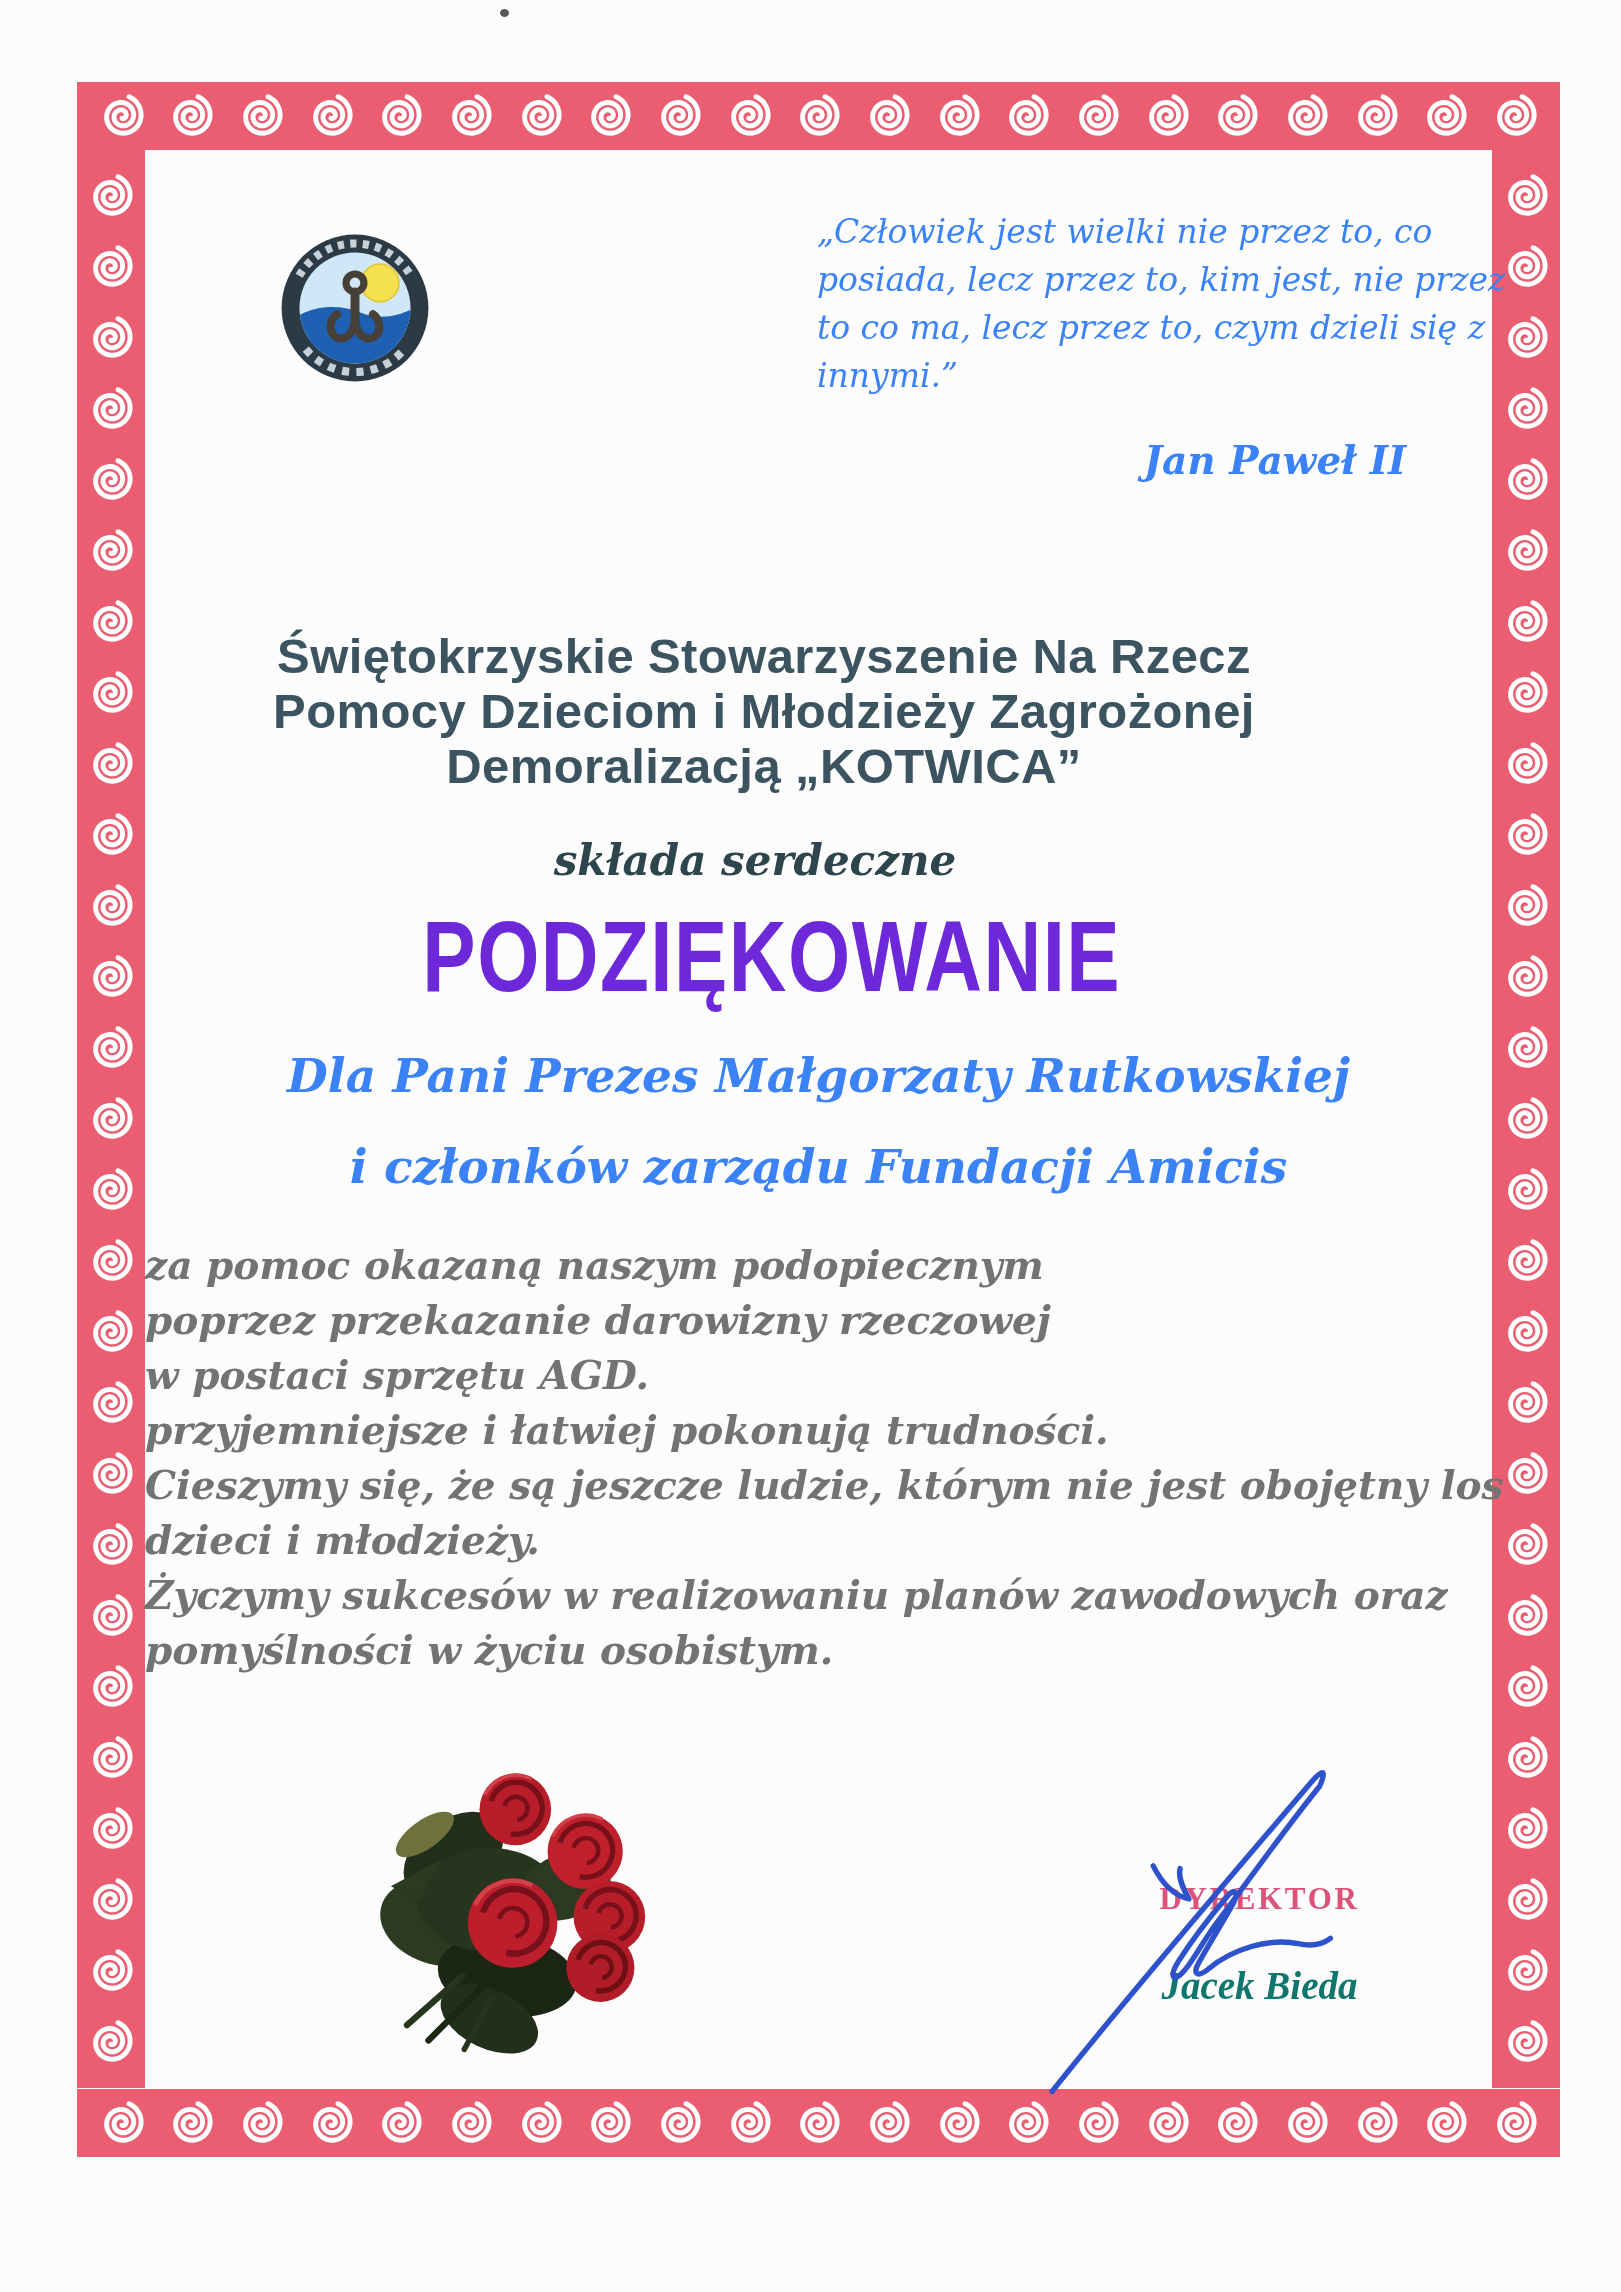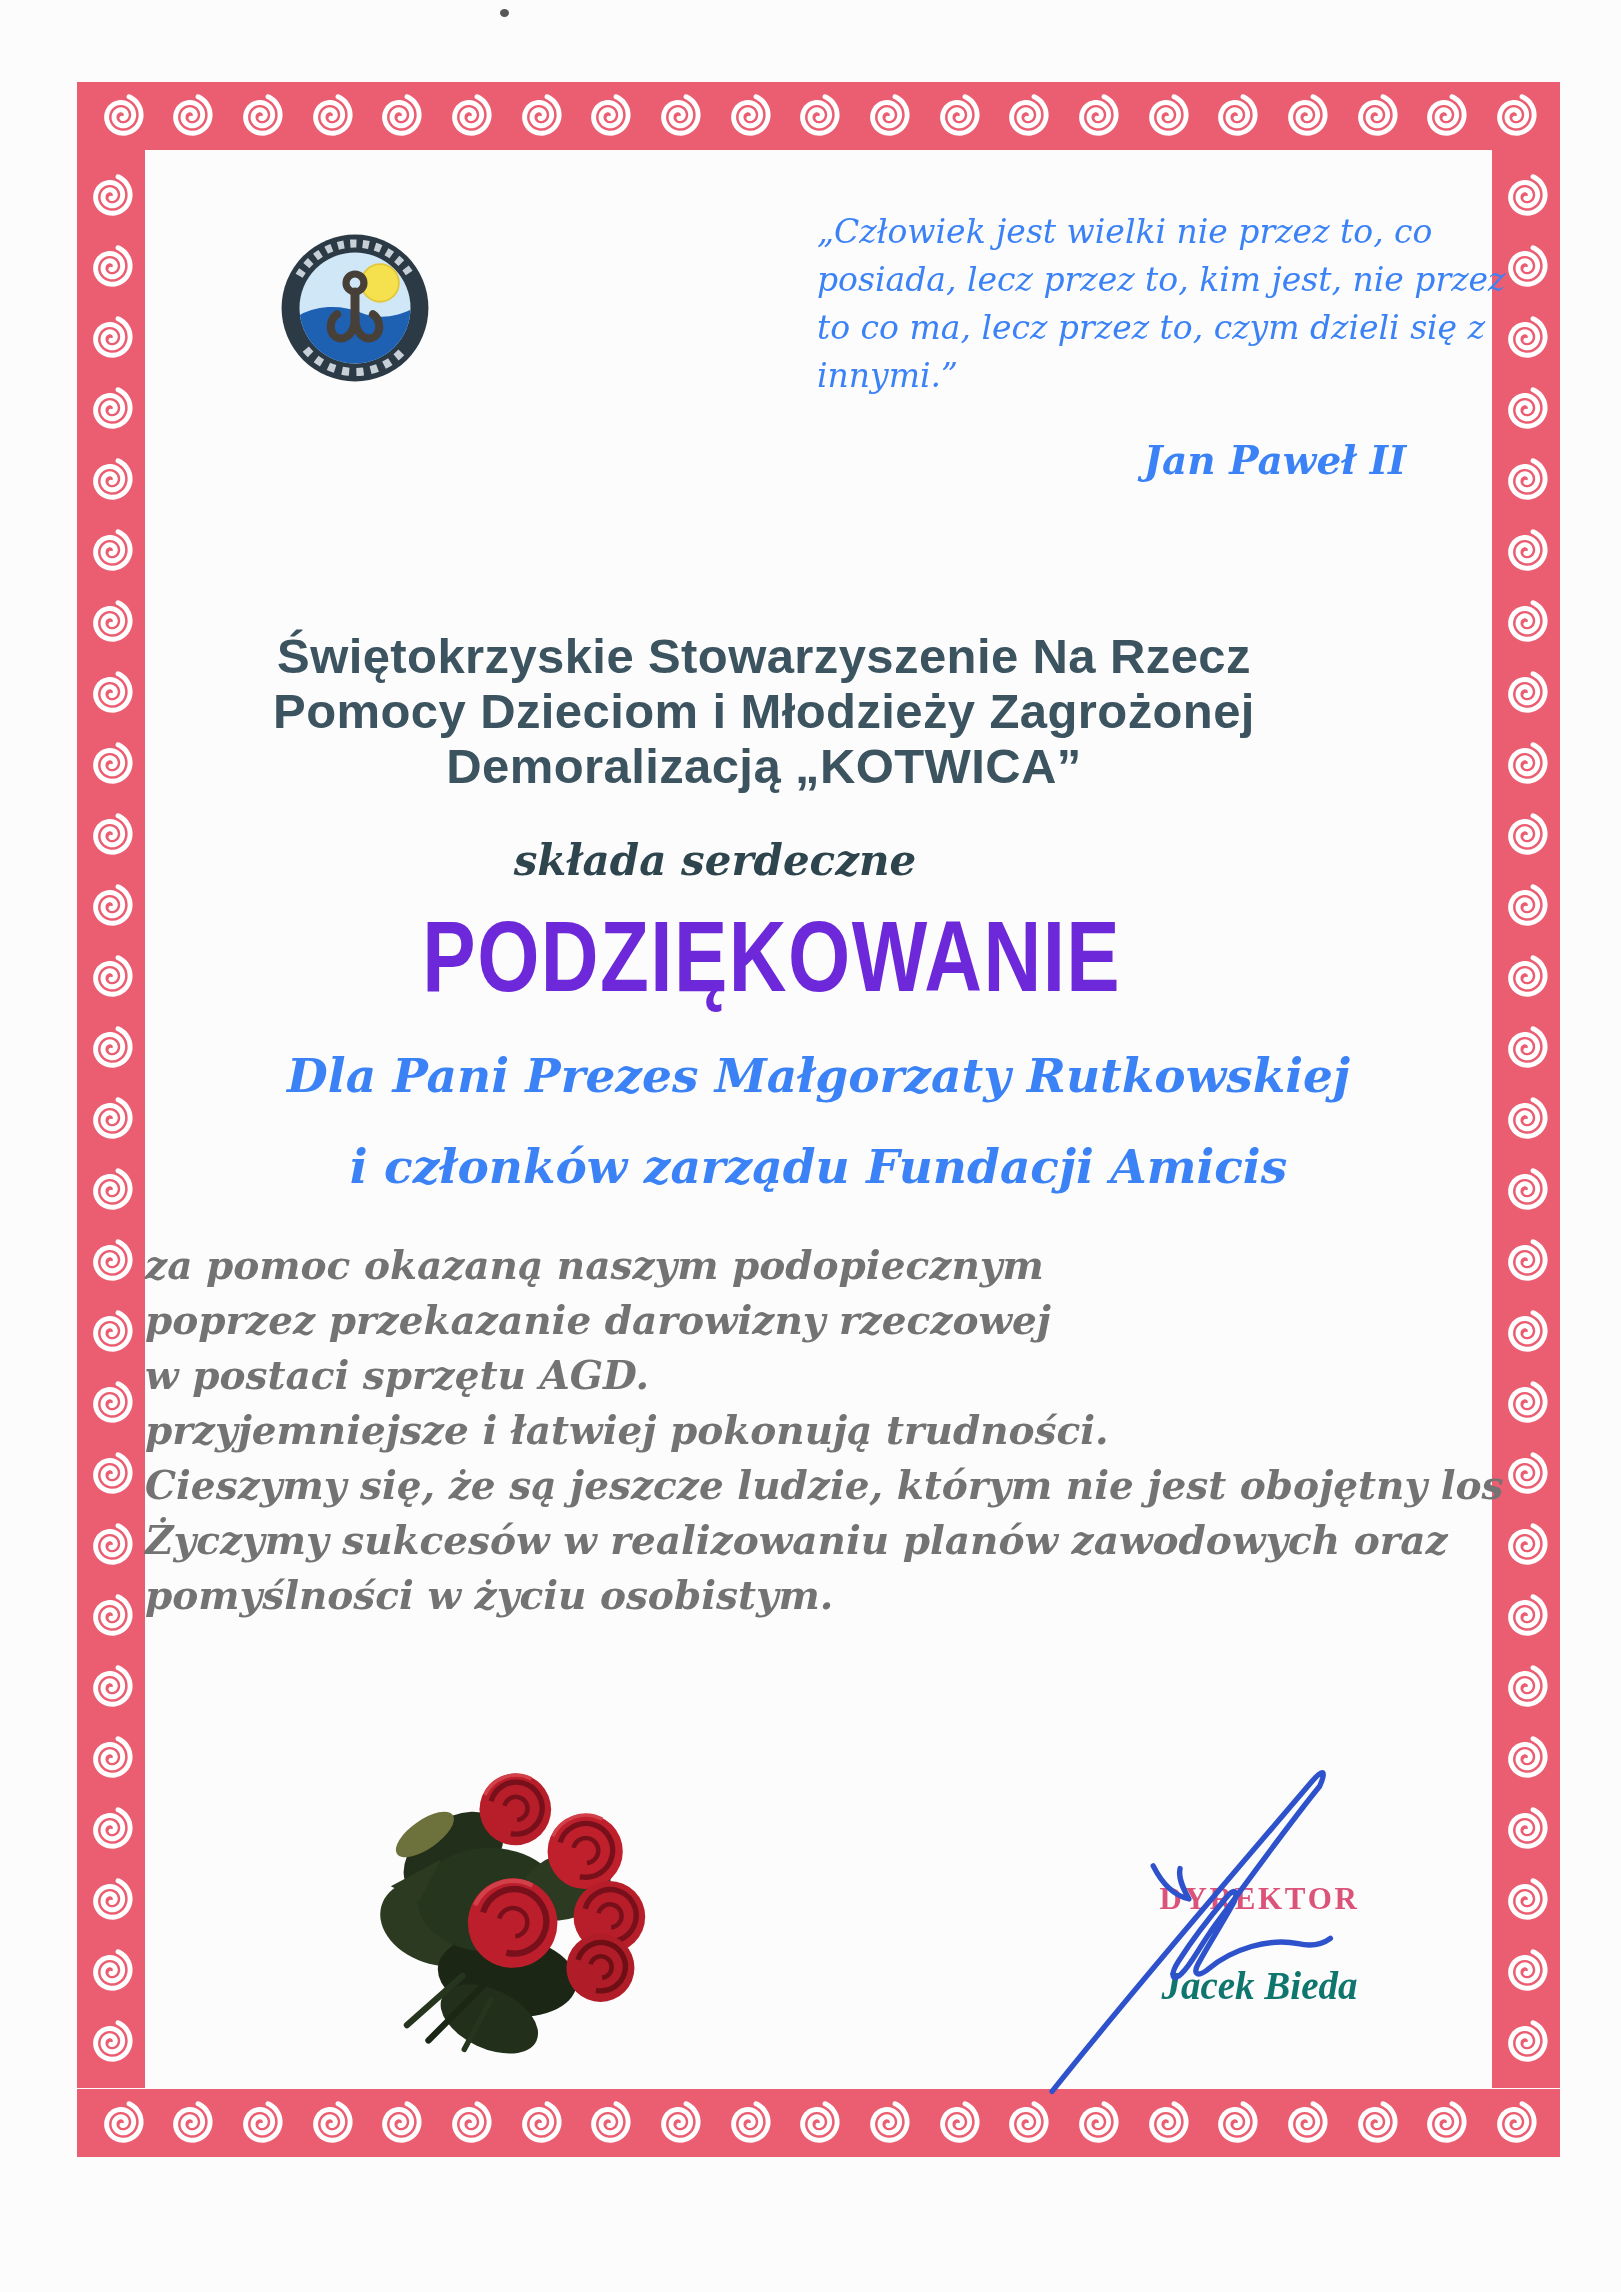--- a/index.html
+++ b/index.html
@@ -43,21 +43,21 @@
     position:absolute;left:145px;top:629px;width:1238px;
     text-align:center;font-weight:bold;
     font-size:49px;line-height:55px;color:#3c5360;
     letter-spacing:0.4px;
   }
   .org-name div{white-space:nowrap;}
   
   .intro{
     position:absolute;left:145px;top:836px;width:1140px;text-align:center;
     font-family:"DejaVu Serif", serif;font-style:italic;font-weight:bold;
-    font-size:42px;color:#2e454e;
+    font-size:42px;color:#2e454e;padding-left:40px;
   }
   .heading{
     position:absolute;left:145px;top:896px;width:1253px;text-align:center;
     font-size:100px;line-height:121px;font-weight:bold;color:#6d28d9;
   }
   .heading .condensed{display:inline-block;transform:scaleX(0.8);transform-origin:center;letter-spacing:1.8px;white-space:nowrap;}
   
   .script-line{
     position:absolute;left:145px;width:1347px;text-align:center;
     font-family:"DejaVu Serif", serif;font-style:italic;font-weight:bold;
@@ -431,20 +431,21 @@
 
   <div class="script-line recipient-1">Dla Pani Prezes Małgorzaty Rutkowskiej</div>
   <div class="script-line recipient-2">i członków zarządu Fundacji Amicis</div>
 
   <div class="body-text">
     <div>za pomoc okazaną naszym podopiecznym</div>
     <div>poprzez przekazanie darowizny rzeczowej</div>
     <div>w postaci sprzętu AGD.</div>
     <div>przyjemniejsze i łatwiej pokonują trudności.</div>
     <div>Cieszymy się, że są jeszcze ludzie, którym nie jest obojętny los</div>
+    <div>dzieci i młodzieży.</div>
     <div>Życzymy sukcesów w realizowaniu planów zawodowych oraz</div>
     <div>pomyślności w życiu osobistym.</div>
   </div>
 
   <svg class="roses" viewBox="0 0 345 355" aria-hidden="true">
     <g>
       <ellipse cx="110" cy="115" rx="62" ry="40" fill="#222f1a" transform="rotate(-35 110 115)"></ellipse>
       <ellipse cx="78" cy="92" rx="38" ry="16" fill="#6d713c" transform="rotate(-35 78 92)"></ellipse>
       <ellipse cx="95" cy="190" rx="68" ry="48" fill="#2b3a20" transform="rotate(15 95 190)"></ellipse>
       <ellipse cx="170" cy="250" rx="78" ry="45" fill="#1b2615" transform="rotate(8 170 250)"></ellipse>

